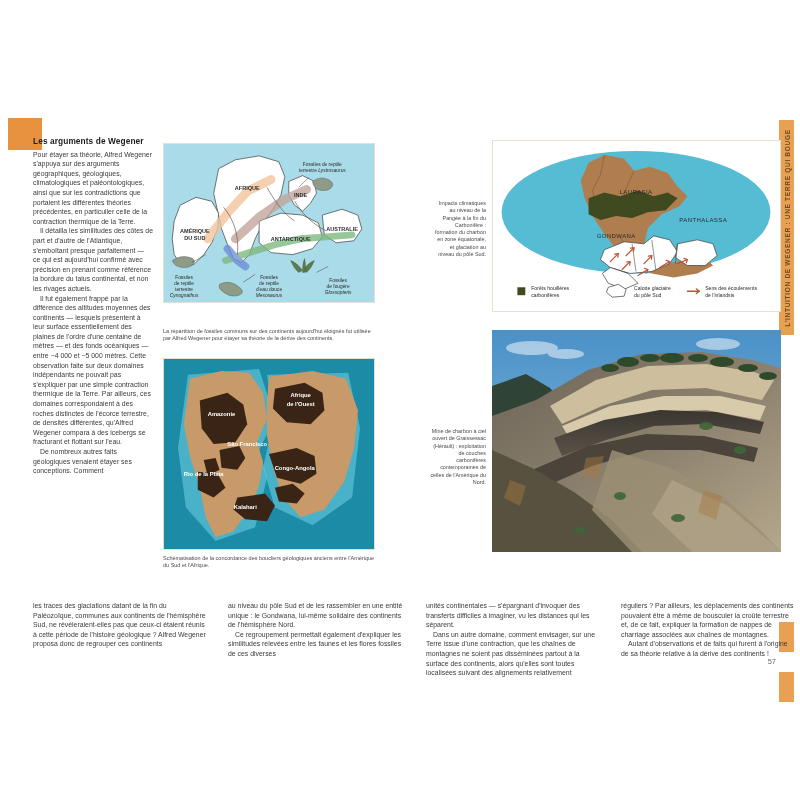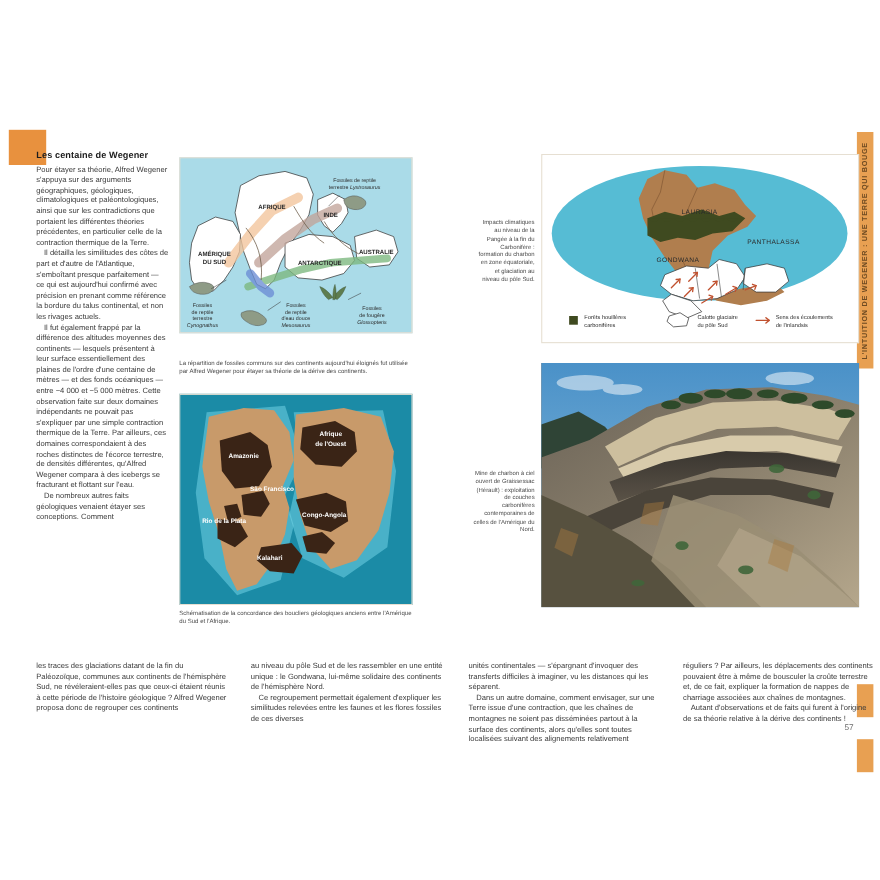--- a/index.html
+++ b/index.html
@@ -87,21 +87,21 @@
   <div class="left-tab"></div>
 
   <div class="right-bar">
     <span class="vtext">L'INTUITION DE WEGENER : UNE TERRE QUI BOUGE</span>
   </div>
   <div class="right-block-a"></div>
   <div class="right-block-b"></div>
   <div class="folio">57</div>
 
   <div class="col-left">
-    <h1>Les centaine de Wegener</h1>
+    <h1>Les arguments de Wegener</h1>
     <p class="first">Pour étayer sa théorie, Alfred Wegener s'appuya sur des arguments géographiques, géologiques, climatologiques et paléontologiques, ainsi que sur les contradictions que portaient les différentes théories précédentes, en particulier celle de la contraction thermique de la Terre.</p>
     <p>Il détailla les similitudes des côtes de part et d'autre de l'Atlantique, s'emboîtant presque parfaitement — ce qui est aujourd'hui confirmé avec précision en prenant comme référence la bordure du talus continental, et non les rivages actuels.</p>
     <p>Il fut également frappé par la différence des altitudes moyennes des continents — lesquels présentent à leur surface essentiellement des plaines de l'ordre d'une centaine de mètres — et des fonds océaniques — entre −4 000 et −5 000 mètres. Cette observation faite sur deux domaines indépendants ne pouvait pas s'expliquer par une simple contraction thermique de la Terre. Par ailleurs, ces domaines correspondaient à des roches distinctes de l'écorce terrestre, de densités différentes, qu'Alfred Wegener compara à des icebergs se fracturant et flottant sur l'eau.</p>
     <p>De nombreux autres faits géologiques venaient étayer ses conceptions. Comment</p>
   </div>
 
   <div class="fig-fossil">
     <svg viewBox="0 0 212 160" xmlns="http://www.w3.org/2000/svg">
       <rect x="0" y="0" width="212" height="160" fill="#aadbe8"></rect>
       <g stroke="#3a3a3a" stroke-width="0.7" fill="#ffffff">

